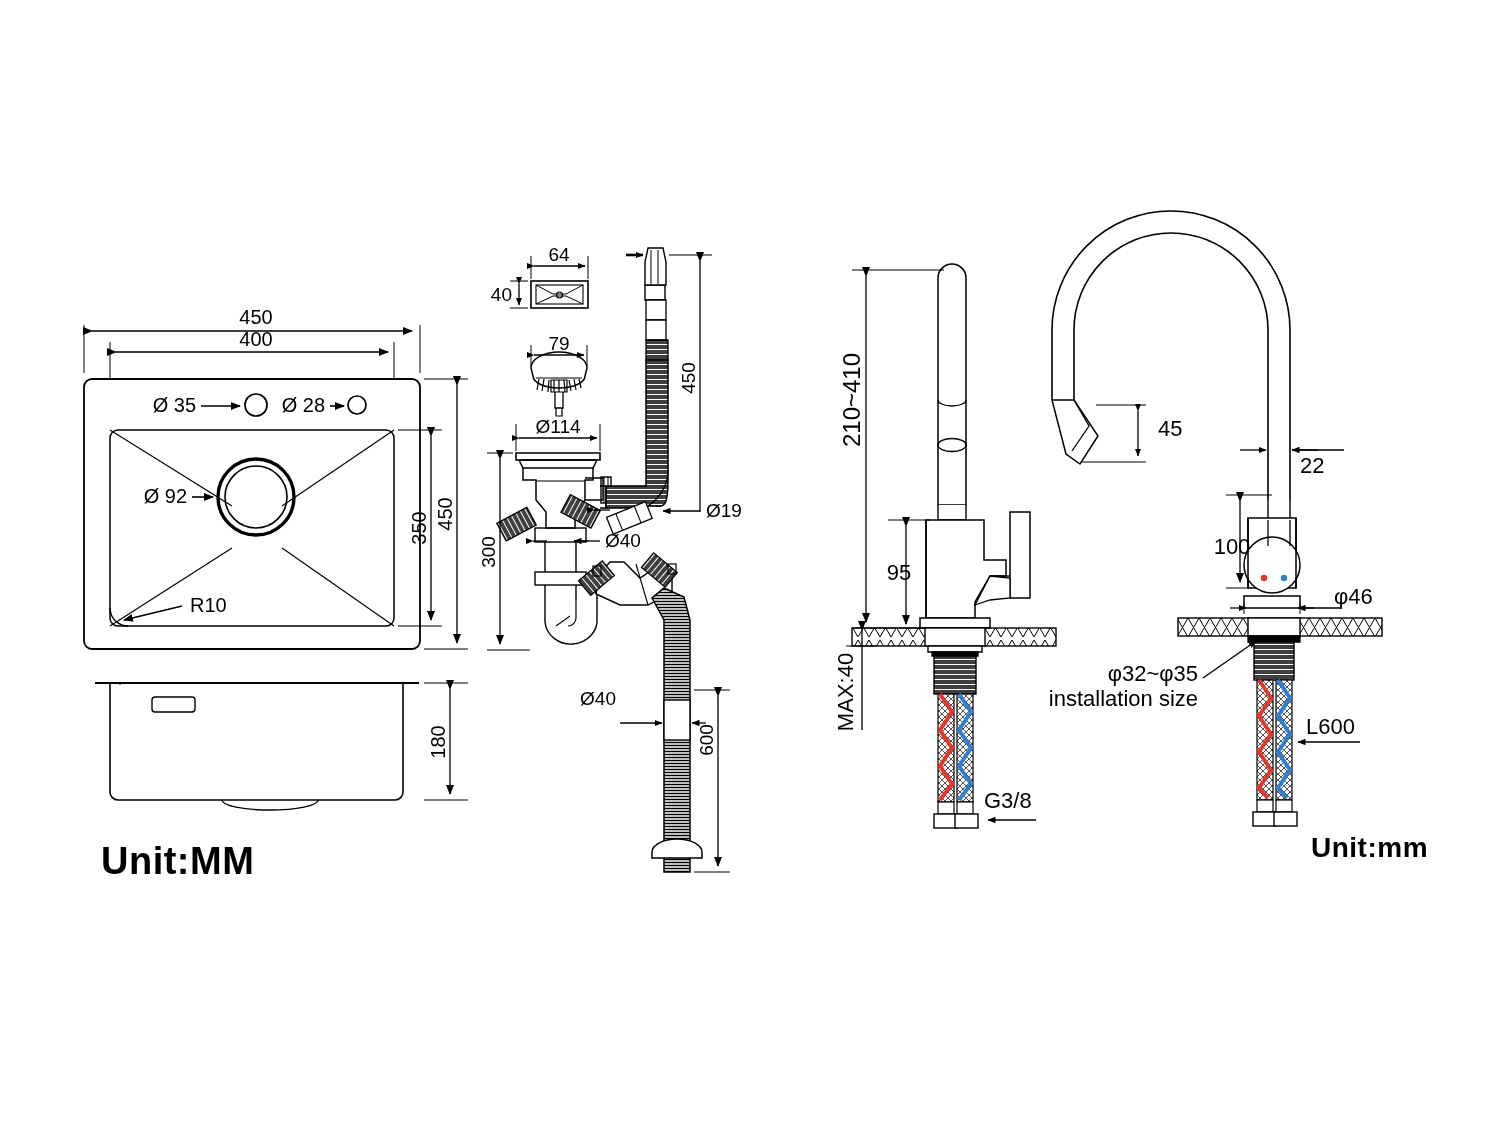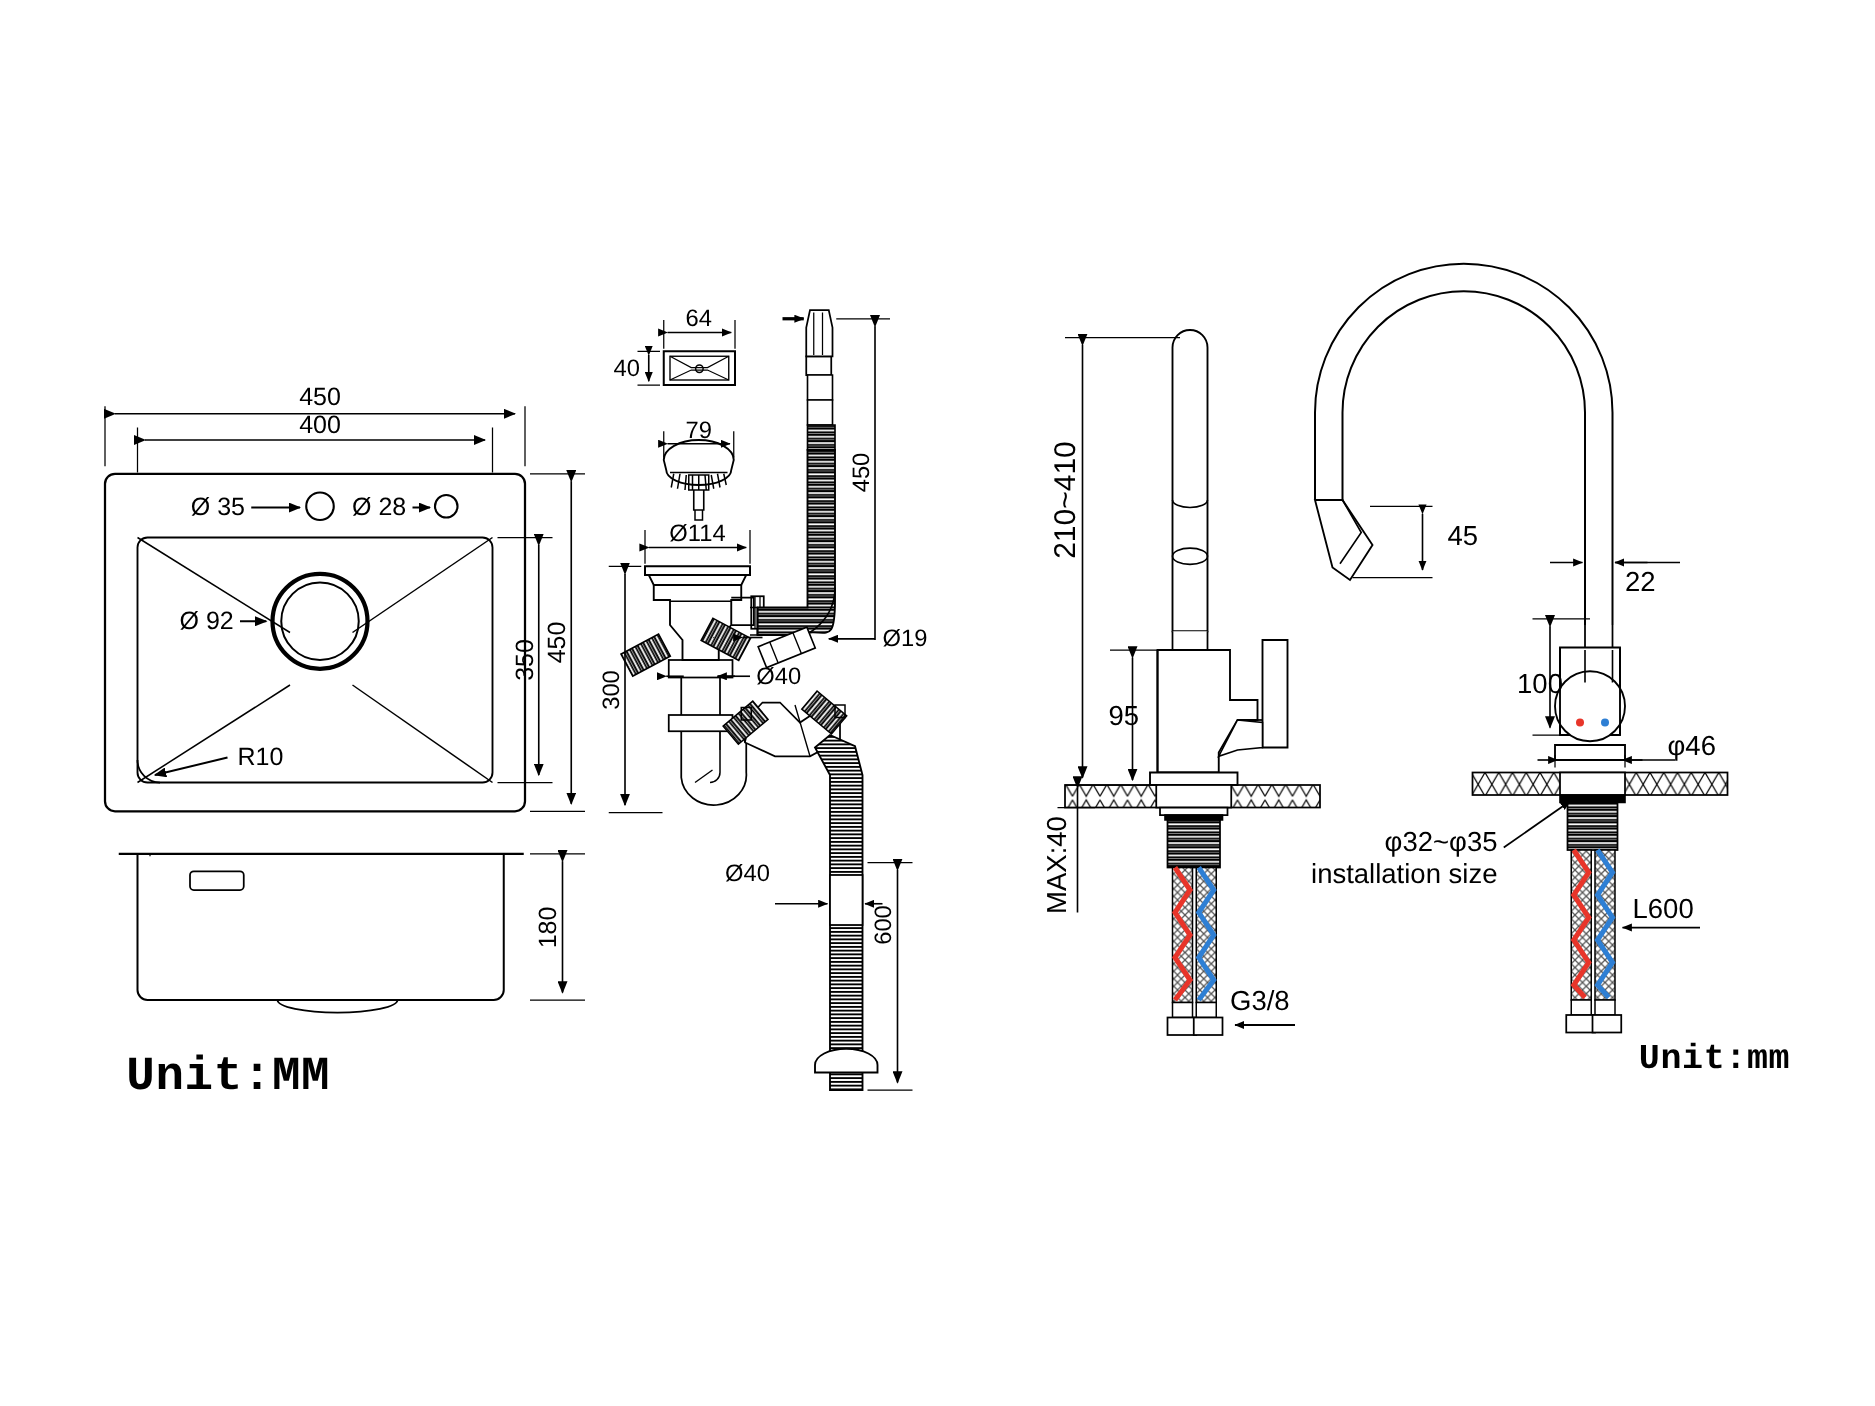--- a/index.html
+++ b/index.html
@@ -1,20 +1,20 @@
 <!DOCTYPE html>
 <html><head>
 <meta charset="utf-8">
 <style>
   html,body{margin:0;padding:0;background:#ffffff;}
   body{width:1500px;height:1125px;font-family:"Liberation Sans",sans-serif;overflow:hidden;}
   #stage{position:relative;width:1500px;height:1125px;background:#fff;}
   svg{display:block;}
   .unit-label{
-    position:absolute;font-family:Liberation Mono, monospace;
+    position:absolute;font-family:Liberation Sans, sans-serif;
     font-weight:bold;color:#000;letter-spacing:.5px;
   }
   #unit-mm-left{left:101px;top:840px;font-size:38px;}
   #unit-mm-right{left:1311px;top:832px;font-size:28px;}
 </style>
 </head>
 <body>
 
 <div id="stage">
 

